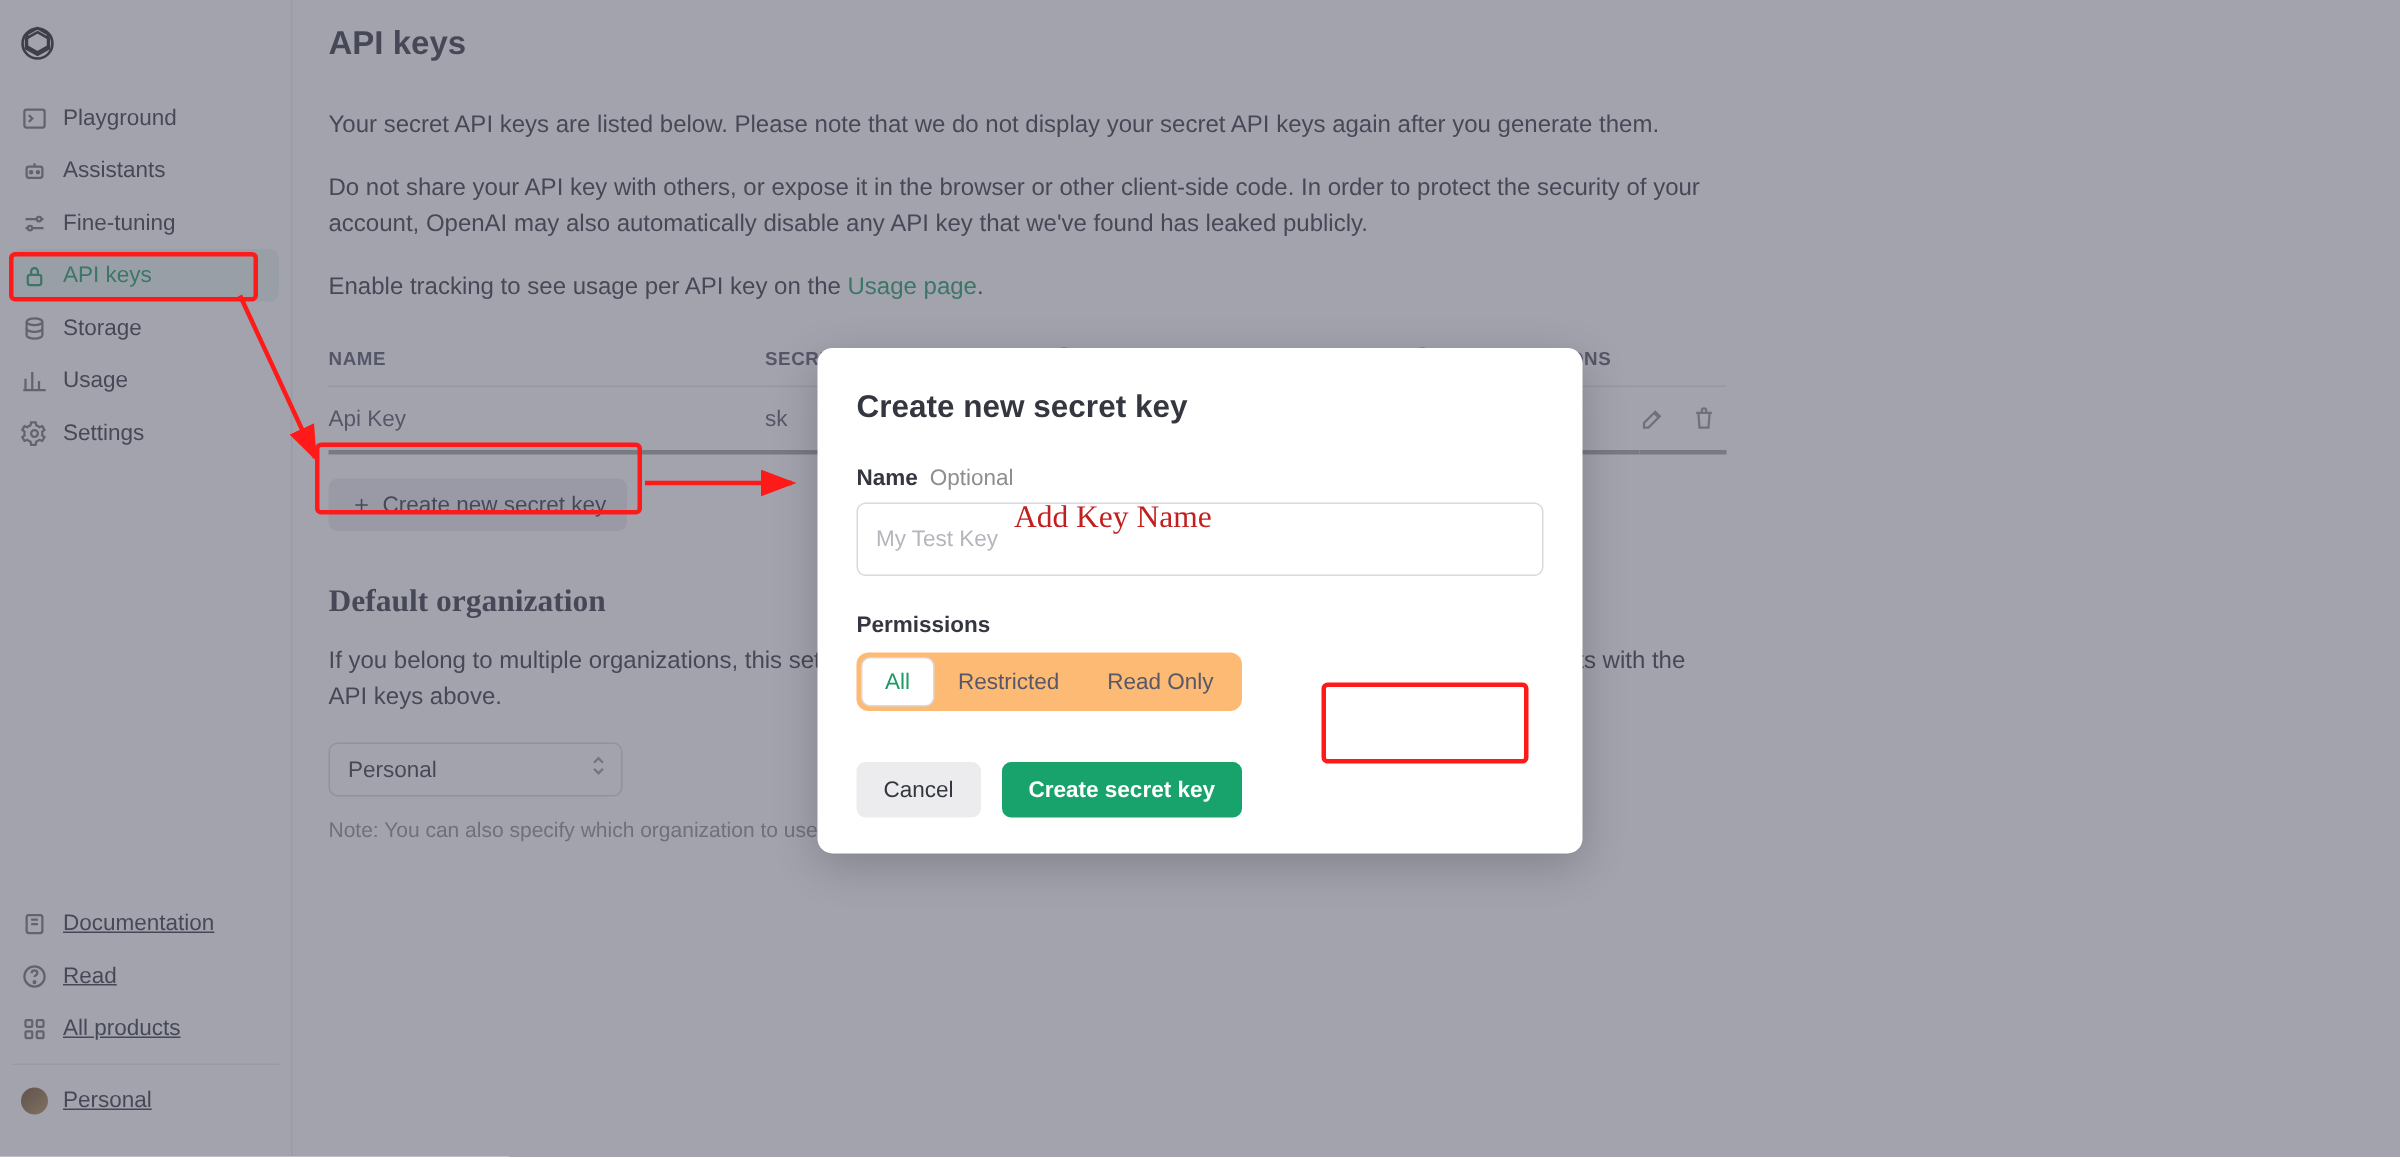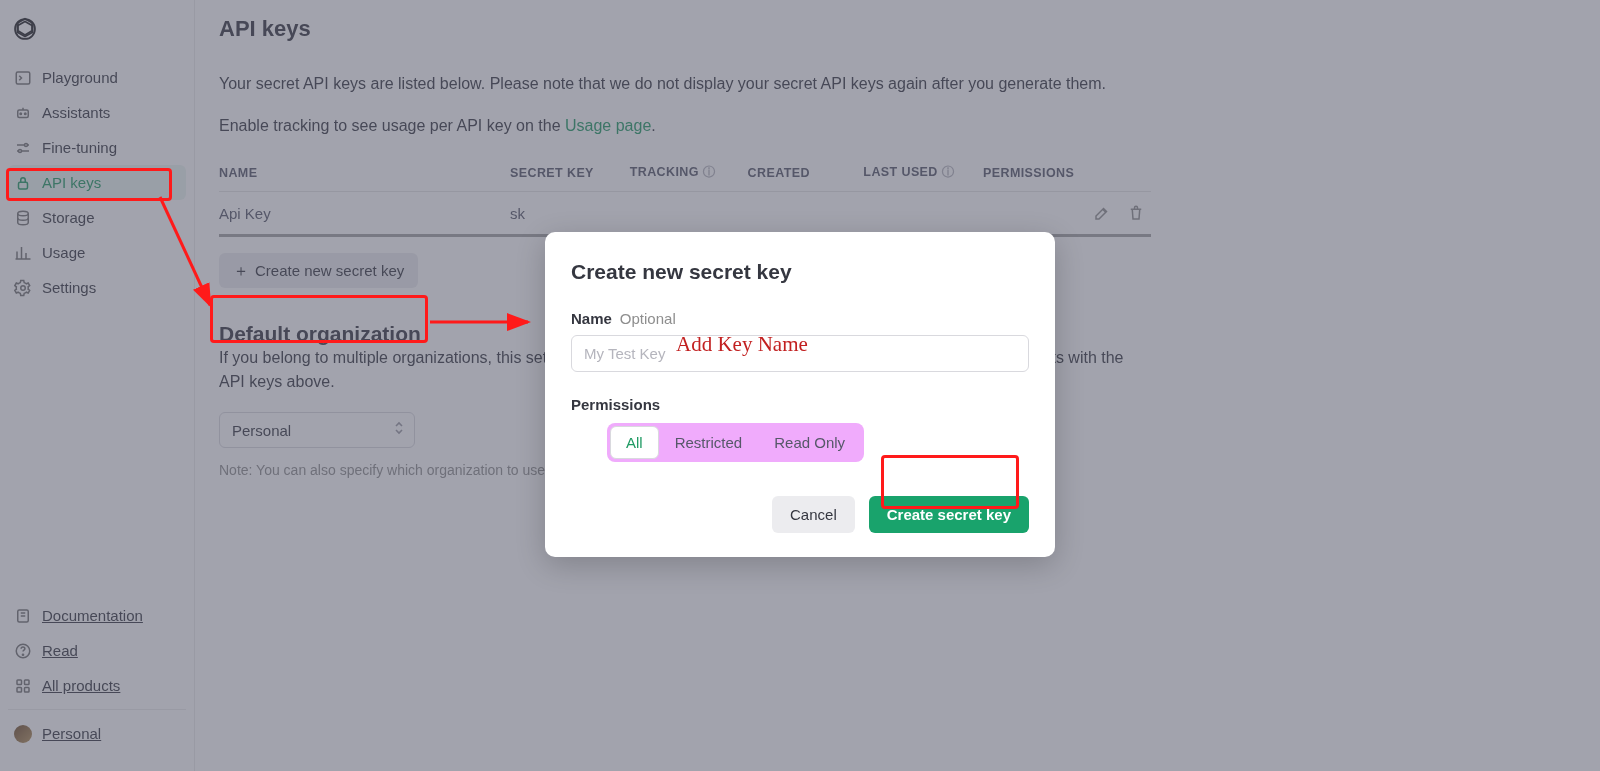--- a/index.html
+++ b/index.html
@@ -114,20 +114,22 @@
     font-size: 15px;
     color: #353740;
     cursor: pointer;
     margin-top: 16px;
   }
 
   h2.section-title {
     font-size: 21px;
     font-weight: 700;
     margin-top: 34px;
+    margin-bottom: 16px;
+    font-family: Liberation Serif, serif;
   }
   .select-wrap {
     position: relative;
     display: inline-block;
   }
   .select {
     width: 196px;
     height: 36px;
     border: 1px solid #d9d9de;
     border-radius: 6px;
@@ -169,54 +171,53 @@
   }
   .modal h3 {
     font-size: 21px;
     font-weight: 700;
     margin-bottom: 26px;
   }
   .field-label { font-size: 15px; font-weight: 600; margin-bottom: 8px; display:flex; gap:8px; align-items:baseline;}
   .field-label .hint { font-weight: 400; color: #8e8e8e; }
   .text-input {
     width: 100%;
-    height: 37px;
+    height: 49px;
     border: 1px solid #d9d9de;
     border-radius: 6px;
     padding: 0 12px;
     font-size: 15px;
     color: #353740;
   }
   .text-input::placeholder { color: #b5b5bd; }
   .perm-label { font-size: 15px; font-weight: 600; margin-top: 24px; margin-bottom: 10px; }
   .seg {
     display: inline-flex;
-    background: #f0abfc;
+    background: #fdba74;
     border-radius: 8px;
     padding: 3px;
-    margin-left: 36px;
   }
   .seg button {
     border: none;
     background: transparent;
     padding: 8px 16px;
     font-size: 15px;
     color: #565869;
     cursor: pointer;
     border-radius: 6px;
   }
   .seg button.sel {
     background: #fff;
     color: #1f9a63;
     border: 1px solid #d9d9de;
     padding: 7px 15px;
   }
   .modal-actions {
     display: flex;
-    justify-content: flex-end;
+    justify-content: flex-start;
     gap: 14px;
     margin-top: 34px;
   }
   .btn-secondary {
     background: #ececef;
     border: none;
     border-radius: 6px;
     padding: 10px 18px;
     font-size: 15px;
     color: #353740;
@@ -368,20 +369,21 @@
         <span class="avatar"></span>
         <span>Personal</span>
       </div>
     </div>
   </aside>
 
   <main class="main">
     <div class="content">
       <h1 class="page-title">API keys</h1>
       <p class="body">Your secret API keys are listed below. Please note that we do not display your secret API keys again after you generate them.</p>
+      <p class="body">Do not share your API key with others, or expose it in the browser or other client-side code. In order to protect the security of your account, OpenAI may also automatically disable any API key that we've found has leaked publicly.</p>
       <p class="body">
         <span>Enable tracking to see usage per API key on the </span><a class="link" href="#">Usage page</a><span>.</span>
       </p>
 
       <table class="keys">
         <thead>
           <tr>
             <th style="width:292px">NAME</th>
             <th style="width:120px">SECRET KEY</th>
             <th style="width:118px"><span>TRACKING</span> <span style="color:#b5b5bd;">ⓘ</span></th>

